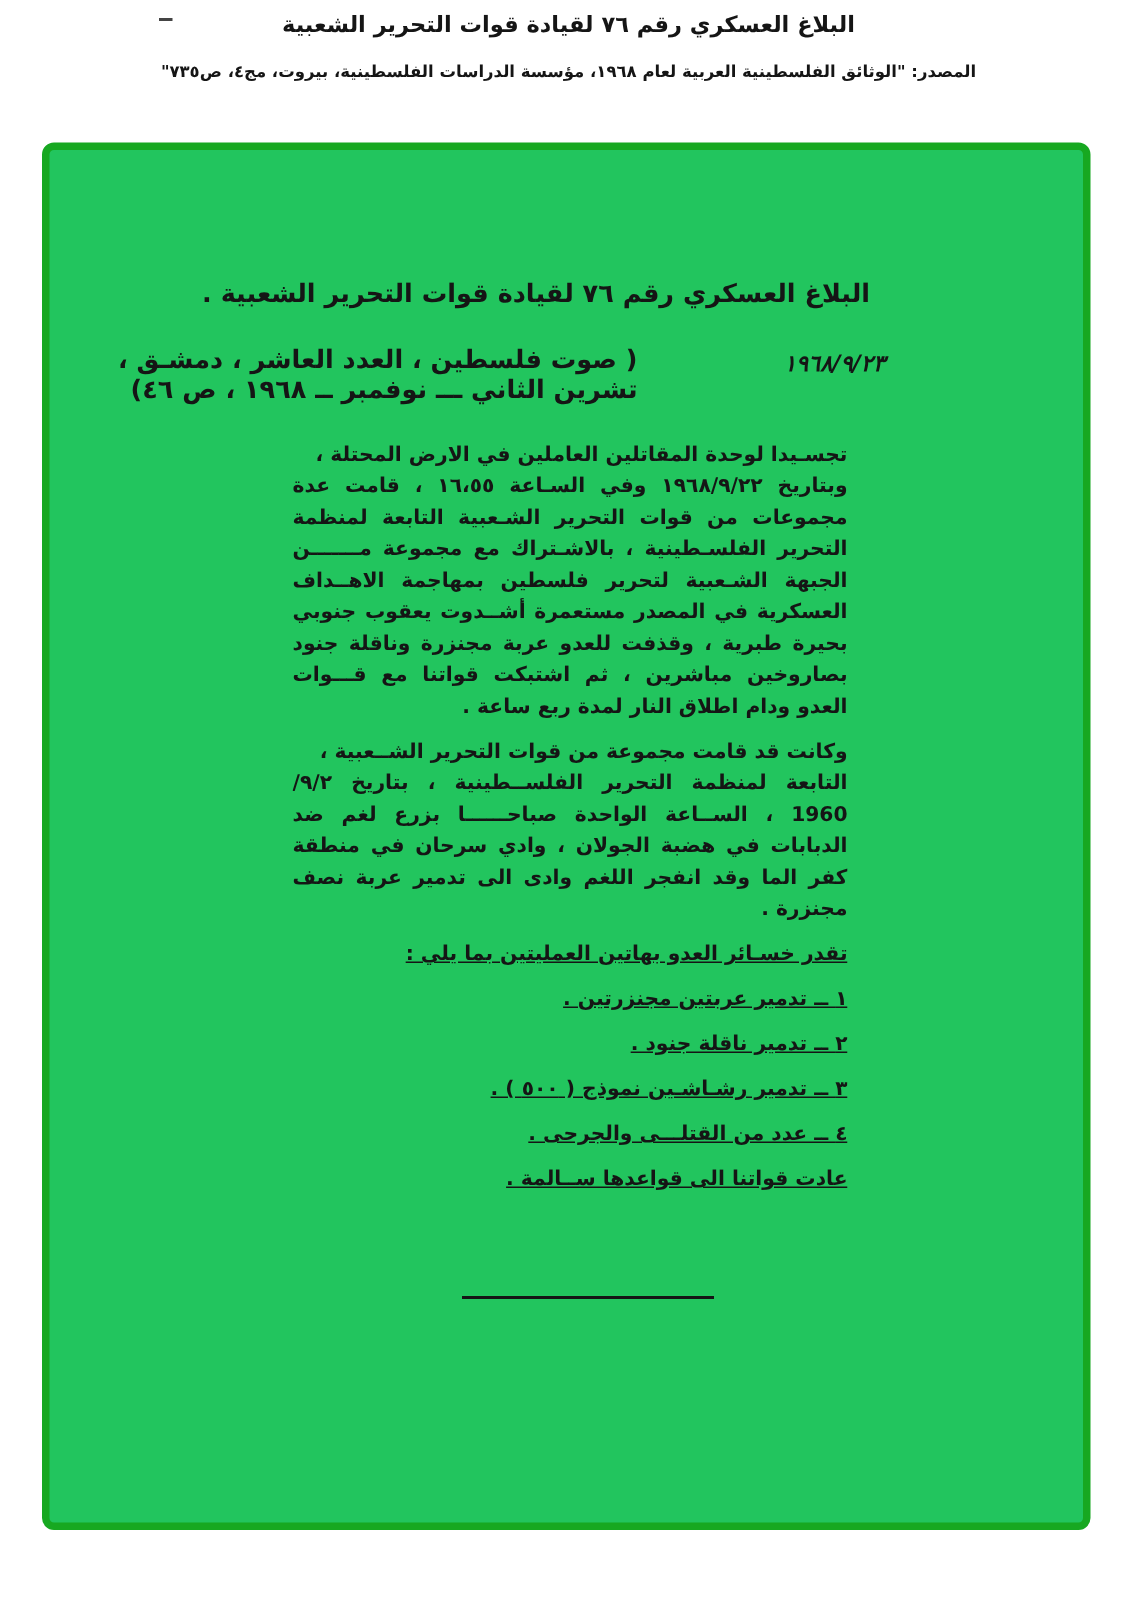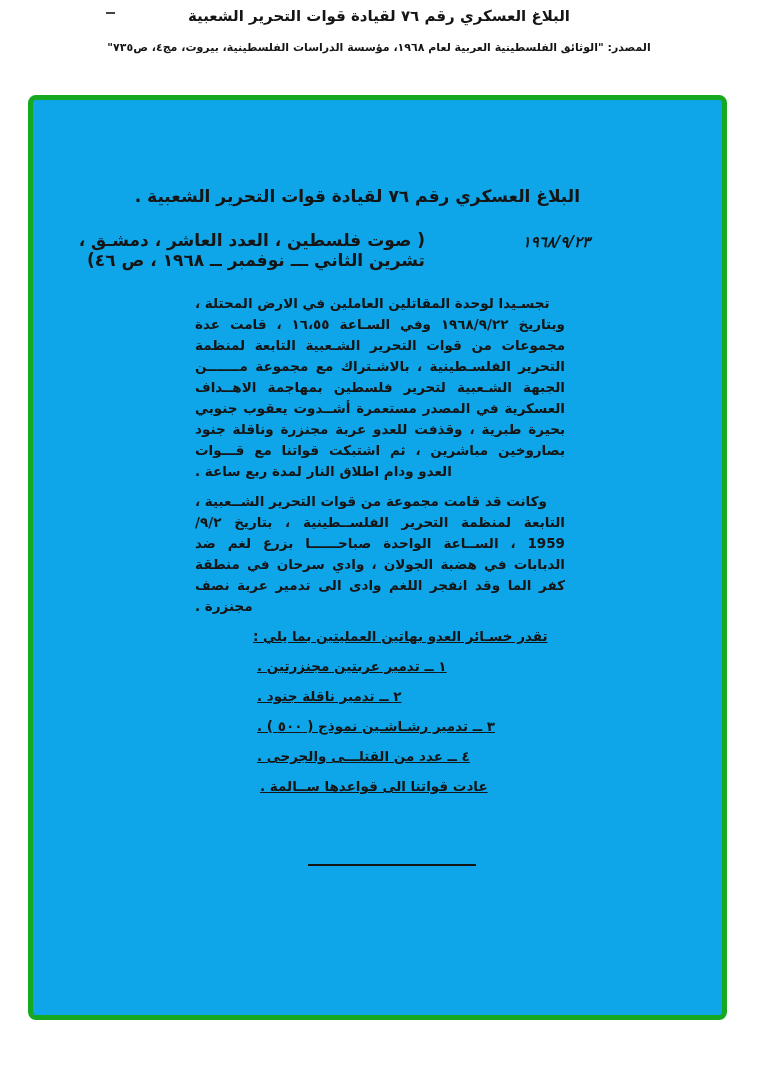--- a/index.html
+++ b/index.html
@@ -11,39 +11,39 @@
     position:absolute;top:7px;left:0;right:0;text-align:center;
     direction:rtl;font-size:15px;font-weight:700;letter-spacing:0;
   }
   .hdr-source{
     position:absolute;top:41px;left:0;right:0;text-align:center;
     direction:rtl;font-size:11px;font-weight:700;
   }
   .artifact-dash{position:absolute;left:106px;top:12px;width:9px;height:2px;background:#444;}
   .frame{
     position:absolute;left:28px;top:95px;width:689px;height:915px;
-    border:5px solid #17a821;border-radius:8px;background:#0ea5e9;
+    border:5px solid #17a821;border-radius:8px;background:#22c55e;
   }
   .doc-title{
     position:absolute;top:86px;right:142px;
     direction:rtl;font-size:17px;font-weight:700;white-space:nowrap;
   }
   .doc-date{
     position:absolute;top:133px;right:132px;
     direction:rtl;font-size:15px;font-weight:700;white-space:nowrap;font-style:italic;
   }
   .citation{
     position:absolute;top:130px;left:30px;width:362px;
     direction:rtl;text-align:right;font-size:17px;font-weight:700;line-height:20px;
   }
   .column{
     position:absolute;top:193px;left:162px;width:370px;
     direction:rtl;font-size:13.5px;font-weight:700;
   }
-  .line{line-height:21px;height:21px;text-align:left;overflow:hidden;}
+  .line{line-height:21px;height:21px;text-align:right;overflow:hidden;}
   .line.j{text-align:justify;text-align-last:justify;}
   .para{margin:0 0 9px 0;}
   .losses-intro{margin-top:9px;padding-left:0;padding-right:0;}
   .loss-item{margin-top:9px;padding-left:62px;}
   .closing{margin-top:9px;padding-left:65px;}
   .losses-intro,.loss-item,.closing{direction:rtl;text-decoration:underline;}
   .rule{position:absolute;top:764px;left:275px;width:168px;height:2px;background:#151515;}
 </style>
 </head>
 <body>
@@ -76,21 +76,21 @@
         <div class="line j">الجبهة الشـعبية لتحرير فلسطين بمهاجمة الاهــداف</div>
         <div class="line j">العسكرية في المصدر مستعمرة أشــدوت يعقوب جنوبي</div>
         <div class="line j">بحيرة طبرية ، وقذفت للعدو عربة مجنزرة وناقلة جنود</div>
         <div class="line j">بصاروخين مباشرين ، ثم اشتبكت قواتنا مع قـــوات</div>
         <div class="line">العدو ودام اطلاق النار لمدة ربع ساعة .</div>
       </div>
 
       <div class="para">
         <div class="line">وكانت قد قامت مجموعة من قوات التحرير الشــعبية ،</div>
         <div class="line j">التابعة لمنظمة التحرير الفلســطينية ، بتاريخ ٢‏/‏٩‏/</div>
-        <div class="line j">1959 ، الســاعة الواحدة صباحــــــا بزرع لغم ضد</div>
+        <div class="line j">1960 ، الســاعة الواحدة صباحــــــا بزرع لغم ضد</div>
         <div class="line j">الدبابات في هضبة الجولان ، وادي سرحان في منطقة</div>
         <div class="line j">كفر الما وقد انفجر اللغم وادى الى تدمير عربة نصف</div>
         <div class="line">مجنزرة .</div>
       </div>
 
       <div class="losses-intro line" style="padding-left:58px">تقدر خسـائر العدو بهاتين العمليتين بما يلي :</div>
 
       <div class="loss-item line">١ ــ تدمير عربتين مجنزرتين .</div>
       <div class="loss-item line">٢ ــ تدمير ناقلة جنود .</div>
       <div class="loss-item line">٣ ــ تدمير رشـاشـين نموذج ( ٥٠٠ ) .</div>

